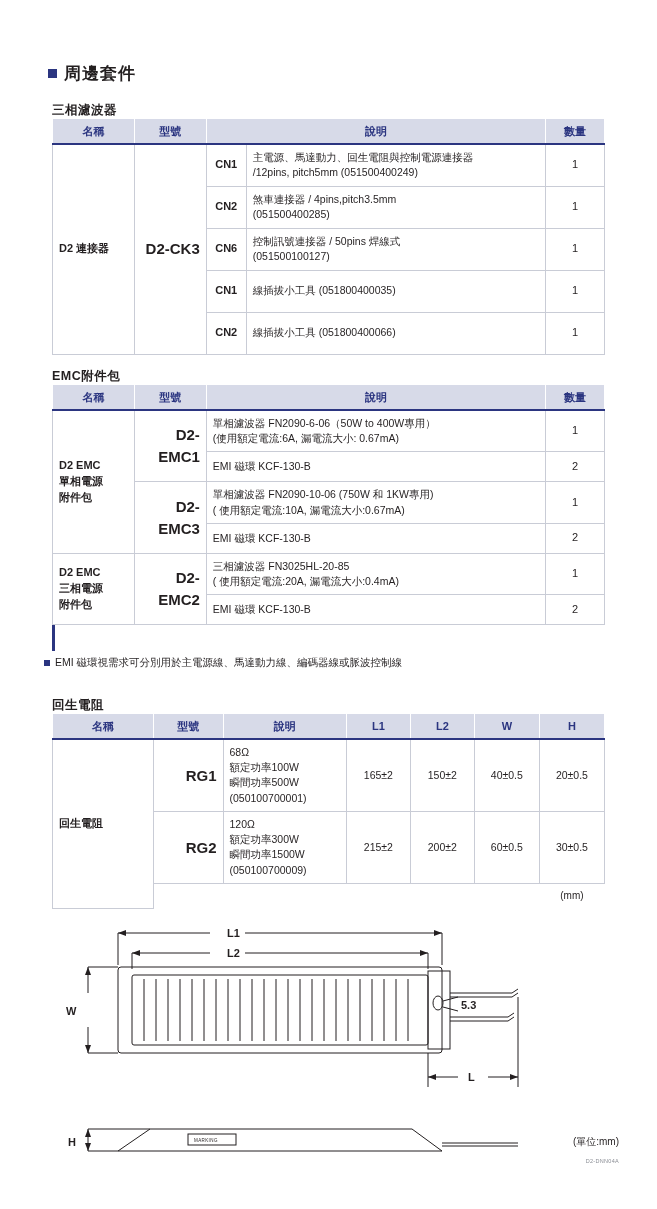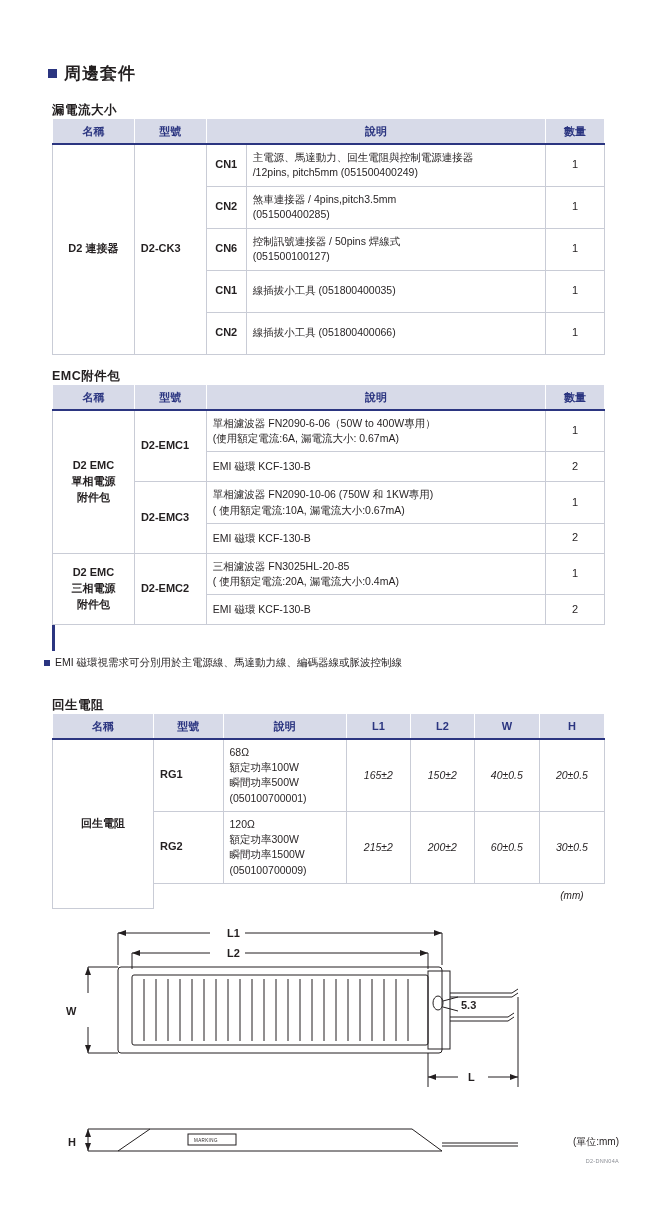--- a/index.html
+++ b/index.html
@@ -75,31 +75,31 @@
   table.tbl td {
     border: 1px solid #c9ccd6;
     padding: 5px 6px;
     vertical-align: middle;
     line-height: 1.45;
     background: #ffffff;
   }
   td.shade {
     background: #eceef4;
   }
-  td.center { text-align: center; font-style: italic; }
+  td.center { text-align: center; }
   td.nm {
-    text-align: center;
+    text-align: left;
     font-weight: bold;
     font-size: 11px;
     background: #eceef4;
   }
   td.model {
-    text-align: left;
-    font-weight: bold;
-    font-size: 11px;
+    text-align: right;
+    font-weight: bold;
+    font-size: 15px;
     background: #eceef4;
   }
   td.code {
     text-align: center;
     font-weight: bold;
     font-size: 11px;
   }
   td.qty { text-align: center; font-size: 11px; }
 
   
@@ -157,21 +157,21 @@
 </head>
 <body>
 
 <div class="page">
 
   <div class="main-heading">
     <span class="sq"></span>
     <span class="txt">周邊套件</span>
   </div>
 
-  <div class="sub-heading" style="left:52px; top:102px;">漏電流大小</div>
+  <div class="sub-heading" style="left:52px; top:102px;">三相濾波器</div>
 
   <div class="accent-left" style="left:52px; top:118px; height:220px;"></div>
 
   <table class="tbl" style="left:52px; top:118px; width:553px;">
     <colgroup>
       <col style="width:82px">
         <col style="width:72px">
         <col style="width:40px">
         <col style="width:300px">
         <col style="width:59px">

